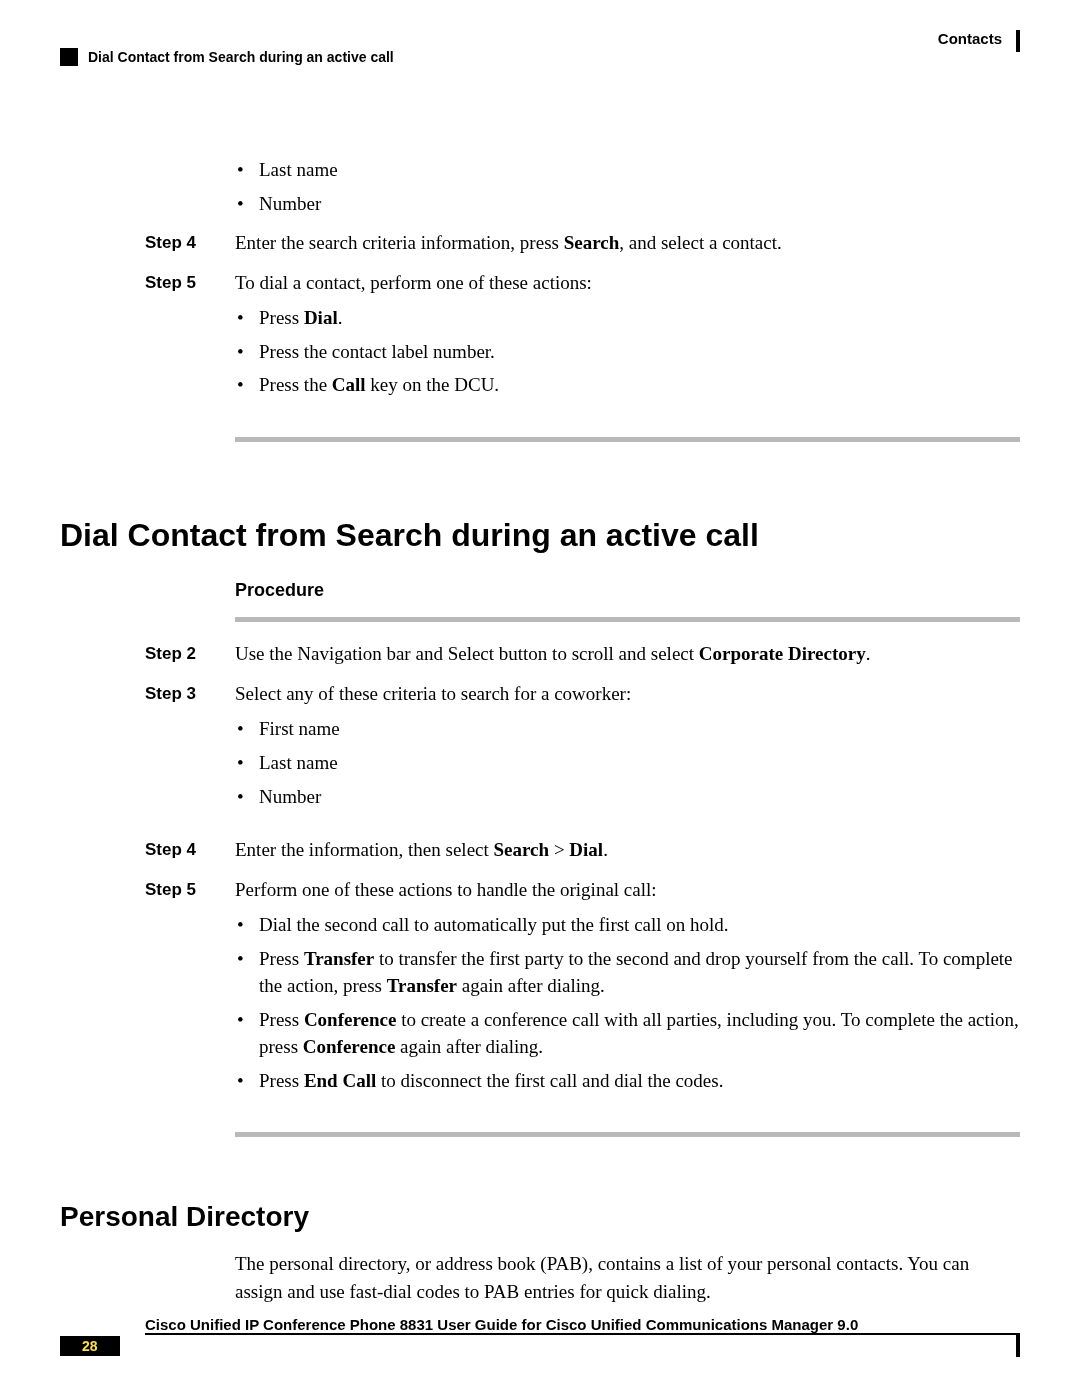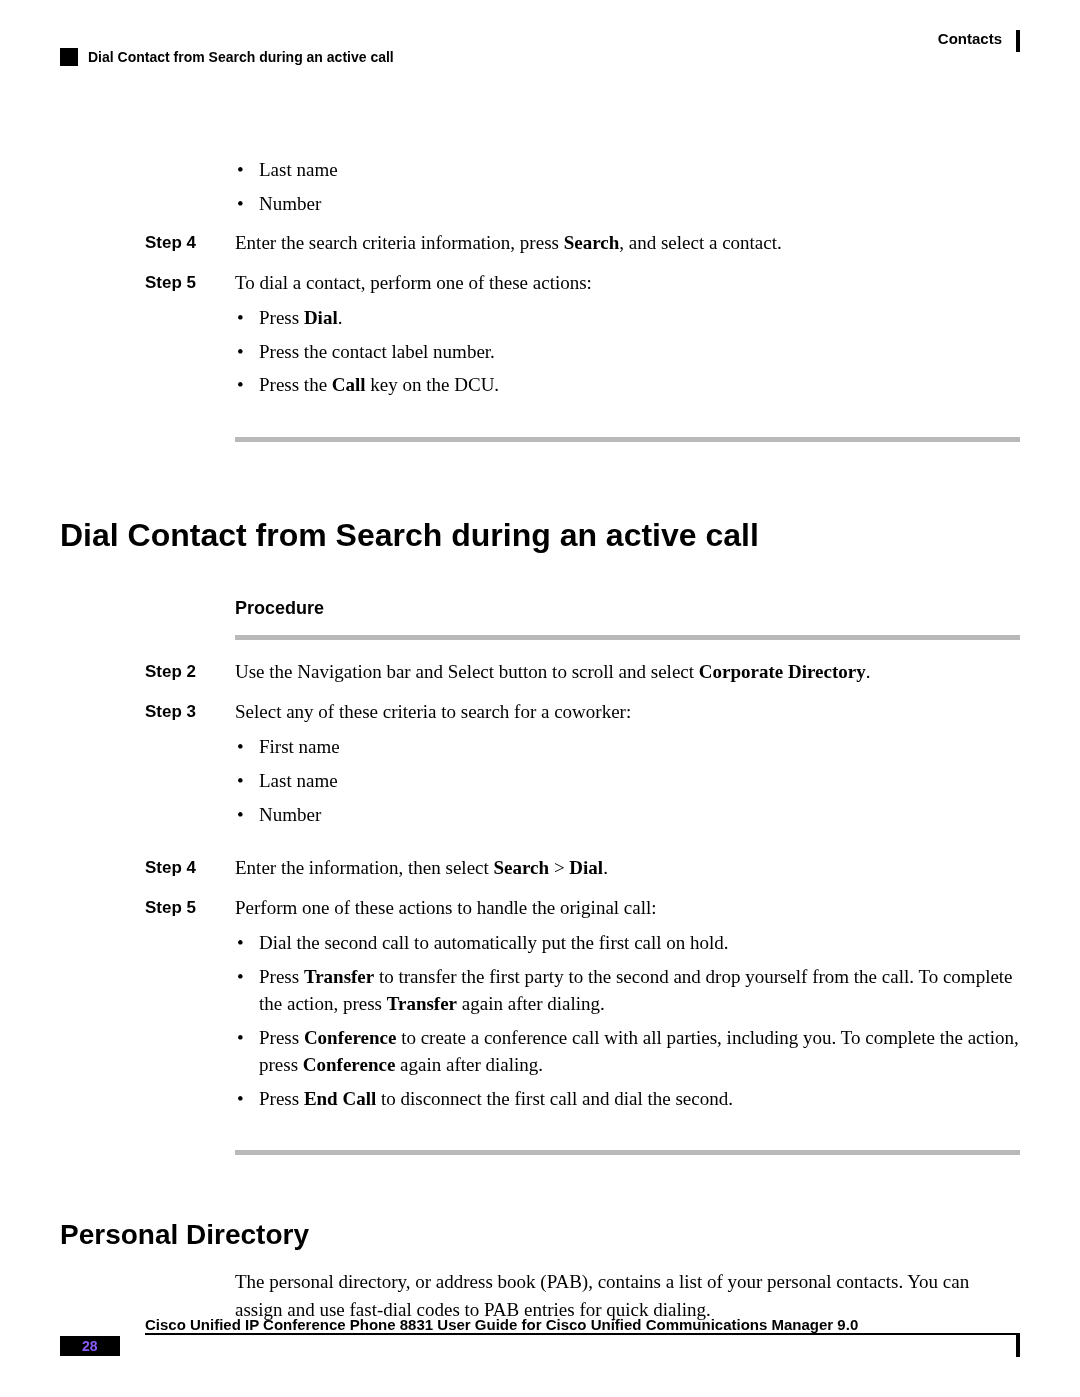--- a/index.html
+++ b/index.html
@@ -99,21 +99,21 @@
     font-family: Arial, Helvetica, sans-serif;
     font-weight: bold;
     font-size: 28px;
     margin: 60px 0 12px -85px;
   }
   .procedure-label {
     font-family: Arial, Helvetica, sans-serif;
     font-weight: bold;
     font-size: 18px;
     margin-left: 90px;
-    margin-top: 37px;
+    margin-top: 19px;
   }
   .step-group {
     
   }
   .inner-indent {
     margin-left: 90px;
   }
   .footer {
     position: absolute;
     bottom: 40px;
@@ -133,21 +133,21 @@
   }
   .footer-title {
     font-family: Arial, Helvetica, sans-serif;
     font-weight: bold;
     font-size: 15px;
     margin-left: 85px;
     margin-top: 20px;
   }
   .page-tab {
     background: #000;
-    color: #8b5cf6;
+    color: #fde047;
     font-family: Arial, Helvetica, sans-serif;
     font-weight: bold;
     font-size: 14px;
     padding: 2px 22px;
     display: inline-block;
   }
   b.emph {
     font-weight: bold;
   }
 </style>
@@ -224,21 +224,21 @@
         <div class="step-body"><span>Enter the information, then select </span><b class="emph">Search</b><span> &gt; </span><b class="emph">Dial</b><span>.</span></div>
       </div>
       <div class="step-row">
         <div class="step-label">Step 5</div>
         <div class="step-body">
           <span>Perform one of these actions to handle the original call:</span>
           <ul class="bullets">
             <li>Dial the second call to automatically put the first call on hold.</li>
             <li><span>Press </span><b class="emph">Transfer</b><span> to transfer the first party to the second and drop yourself from the call. To complete the action, press </span><b class="emph">Transfer</b><span> again after dialing.</span></li>
             <li><span>Press </span><b class="emph">Conference</b><span> to create a conference call with all parties, including you. To complete the action, press </span><b class="emph">Conference</b><span> again after dialing.</span></li>
-            <li><span>Press </span><b class="emph">End Call</b><span> to disconnect the first call and dial the second.</span></li>
+            <li><span>Press </span><b class="emph">End Call</b><span> to disconnect the first call and dial the codes.</span></li>
           </ul>
         </div>
       </div>
     </div>
 
     <div class="hr"></div>
 
     <h1 class="h1">Personal Directory</h1>
     <div class="inner-indent">
       <span>The personal directory, or address book (PAB), contains a list of your personal contacts. You can assign and use fast-dial codes to PAB entries for quick dialing.</span>

